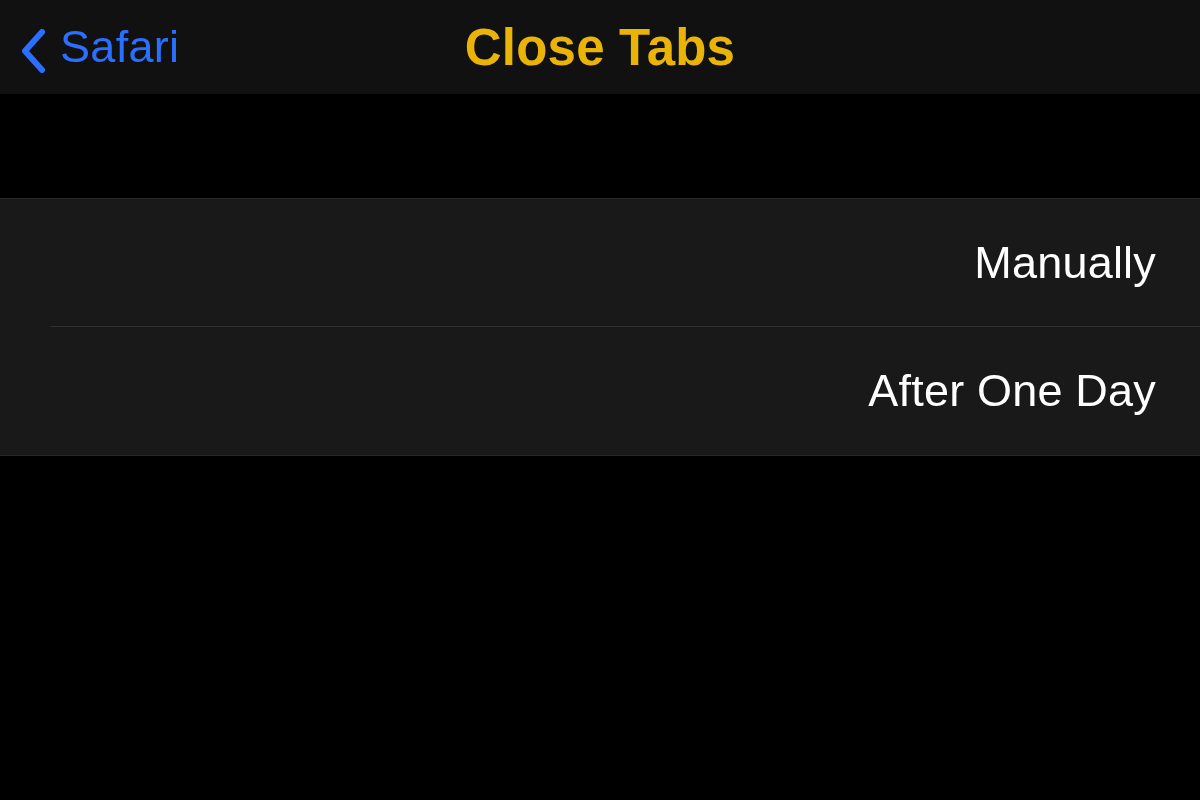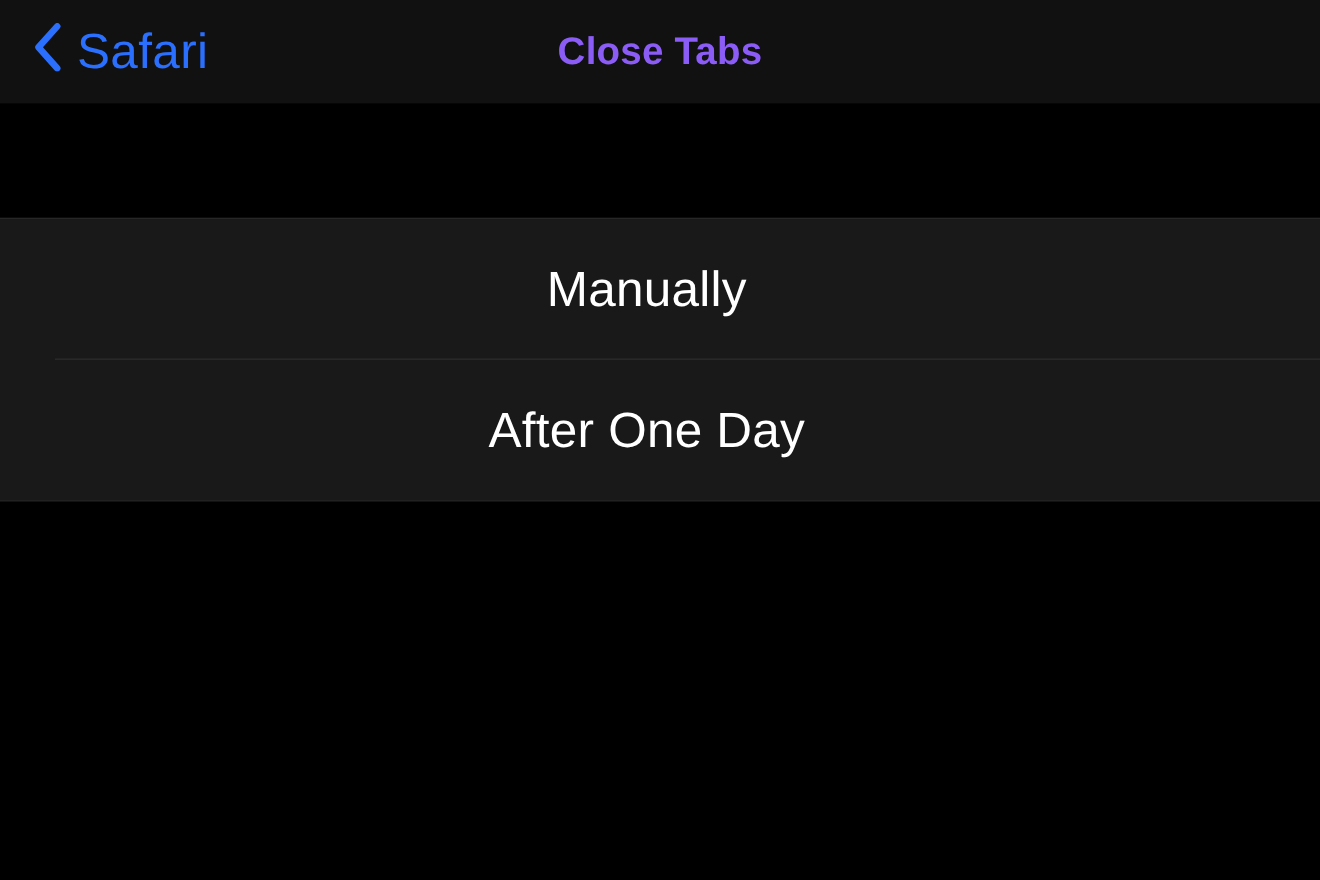--- a/index.html
+++ b/index.html
@@ -18,65 +18,65 @@
     .nav-bar {
       position: relative;
       width: 100%;
       height: 94px;
       background: #111111;
       display: flex;
       align-items: center;
     }
     .back-button {
       position: absolute;
-      left: 30px;
+      left: 20px;
       top: 50%;
       transform: translateY(-50%);
       display: flex;
-      align-items: flex-start;
+      align-items: flex-end;
       color: #2b6fff;
       cursor: pointer;
     }
     .back-chevron {
       width: 26px;
       height: 44px;
       display: block;
       margin-right: 14px;
     }
     .back-label {
       font-size: 45px;
       font-weight: 400;
       letter-spacing: 0.3px;
       color: #2b6fff;
     }
     .nav-title {
       position: absolute;
       left: 50%;
       top: 50%;
       transform: translate(-50%, -50%);
-      font-size: 35px;
+      font-size: 51px;
       font-weight: 600;
-      color: #8b5cf6;
+      color: #eab308;
       letter-spacing: 0.2px;
     }
     .spacer {
       width: 100%;
       height: 104px;
       background: #000000;
     }
     .list-group {
       width: 100%;
       background: #191919;
       border-top: 1px solid #2a2a2a;
       border-bottom: 1px solid #2a2a2a;
     }
     .list-row {
       display: flex;
       align-items: center;
-      justify-content: center;
+      justify-content: flex-end;
       height: 128px;
       padding: 0 44px 0 20px;
       cursor: pointer;
       position: relative;
     }
     .list-row:not(:last-child)::after {
       content: "";
       position: absolute;
       left: 50px;
       right: 0;

